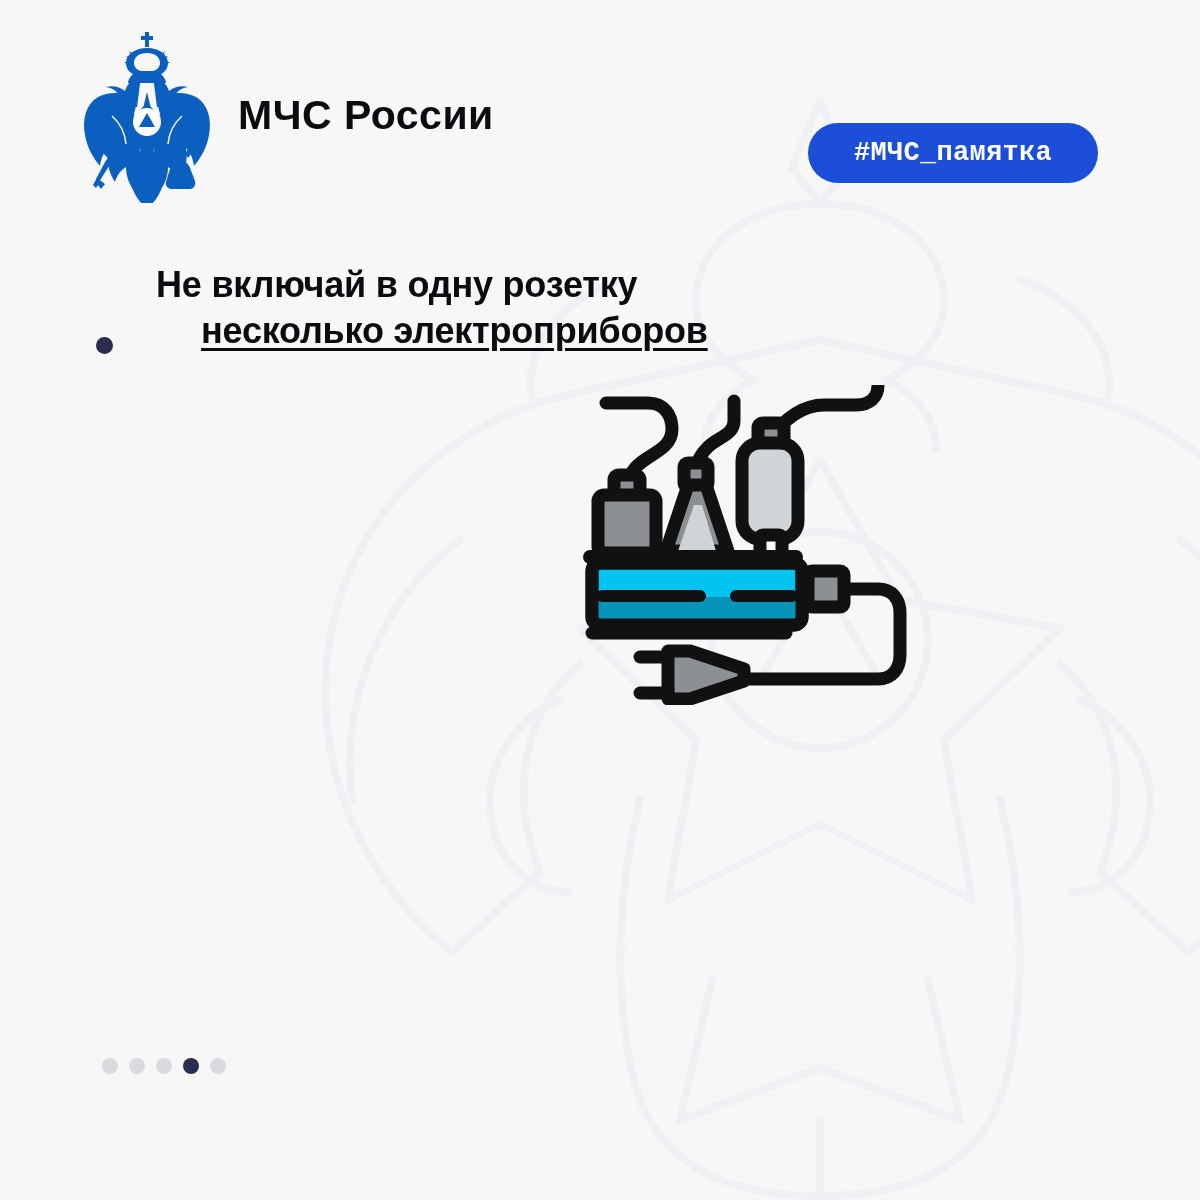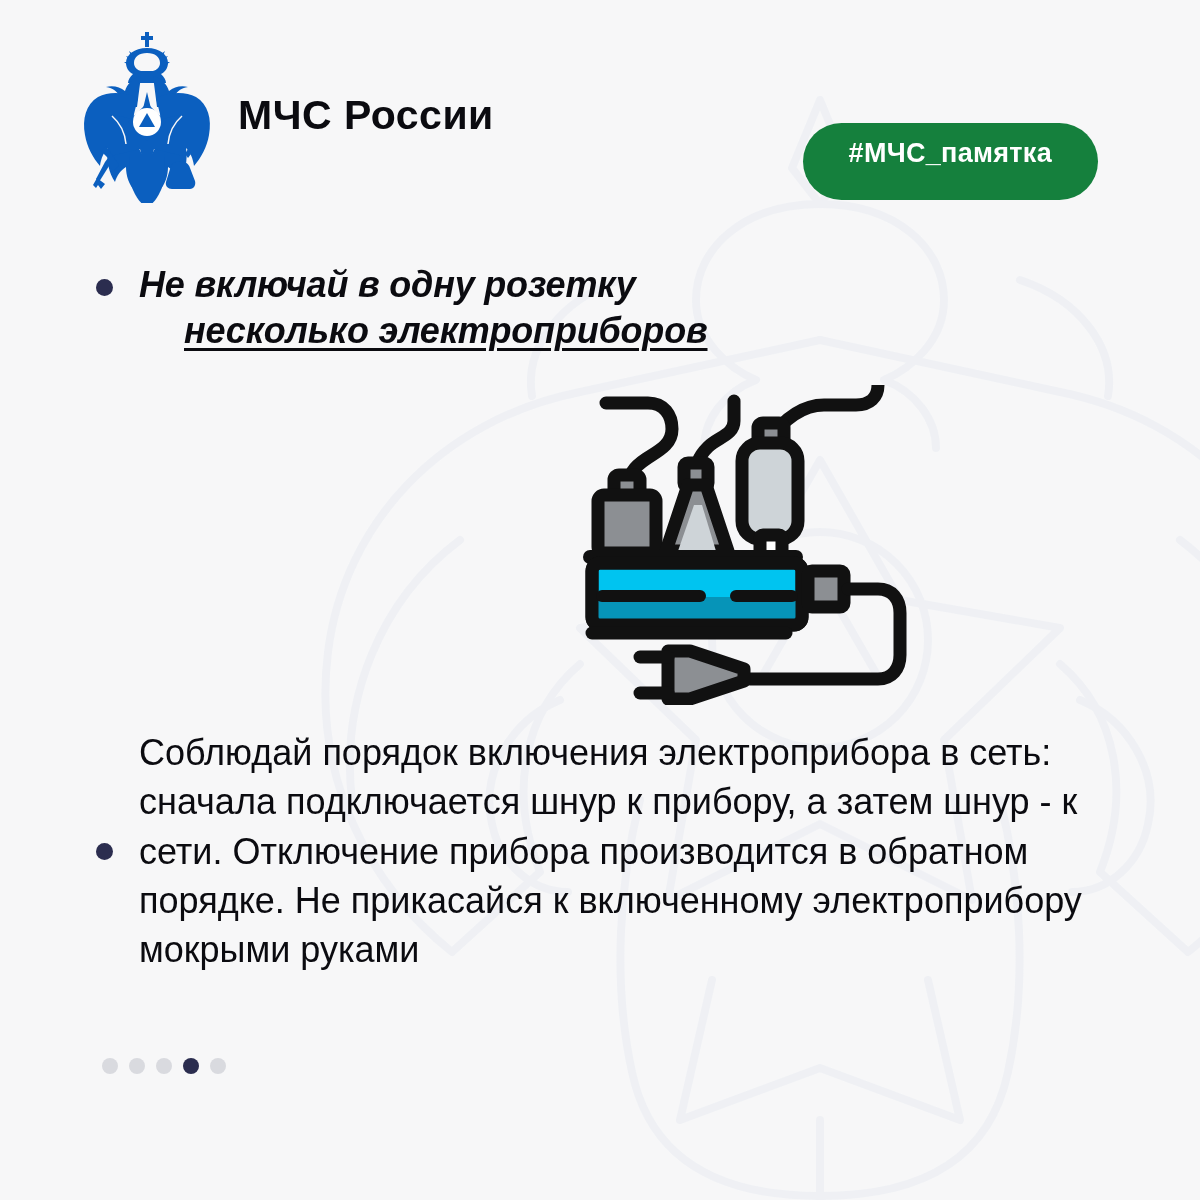--- a/index.html
+++ b/index.html
@@ -61,40 +61,40 @@
     font-weight: bold;
     color: #0b0b10;
     letter-spacing: 0.5px;
     white-space: nowrap;
   }
 
   .badge {
     position: absolute;
     right: 102px;
     top: 123px;
-    background: #15803d;
+    background: #1d4ed8;
     color: #ffffff;
     border-radius: 40px;
-    padding: 15px 46px 31px 46px;
+    padding: 15px 46px 15px 46px;
     font-size: 27px;
     font-weight: bold;
     letter-spacing: 0.3px;
     white-space: nowrap;
+    font-family: Liberation Mono, monospace;
   }
 
   
   .headline-row {
     position: absolute;
     left: 96px;
     top: 262px;
     display: flex;
-    align-items: flex-start;
-    gap: 26px;
+    align-items: flex-end;
+    gap: 43px;
     width: 1020px;
-    font-style: italic;
   }
   .bullet {
     width: 17px;
     height: 17px;
     border-radius: 50%;
     background: #2b2d4f;
     flex: 0 0 auto;
     margin-top: 17px;
   }
   .headline {
@@ -295,24 +295,20 @@
       <path d="M266 204 h30 c14 0 22 10 22 24 v42 c0 14 -8 24 -22 24 H168" fill="none" stroke="#111111" stroke-width="13" stroke-linecap="round" stroke-linejoin="round"></path>
 
       <g>
         <path d="M86 266 h22 l54 18 v12 l-54 18 h-22z" fill="#8c8f93" stroke="#111111" stroke-width="13" stroke-linejoin="round"></path>
         <path d="M58 272 H86" stroke="#111111" stroke-width="13" stroke-linecap="round"></path>
         <path d="M58 308 H86" stroke="#111111" stroke-width="13" stroke-linecap="round"></path>
       </g>
     </svg>
   </div>
 
-  <div class="body-row">
-    <span class="body-bullet"></span>
-    <div class="body-text">Соблюдай порядок включения электроприбора в сеть: сначала подключается шнур к прибору, а затем шнур - к сети. Отключение прибора производится в обратном порядке. Не прикасайся к включенному электроприбору мокрыми руками</div>
-  </div>
 
   <div class="dots">
     <span class="dot"></span>
     <span class="dot"></span>
     <span class="dot"></span>
     <span class="dot active"></span>
     <span class="dot"></span>
   </div>
 
 </div>

